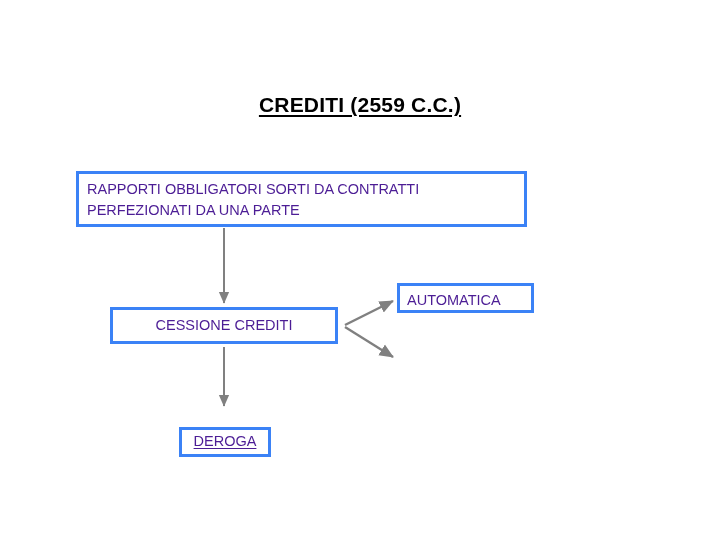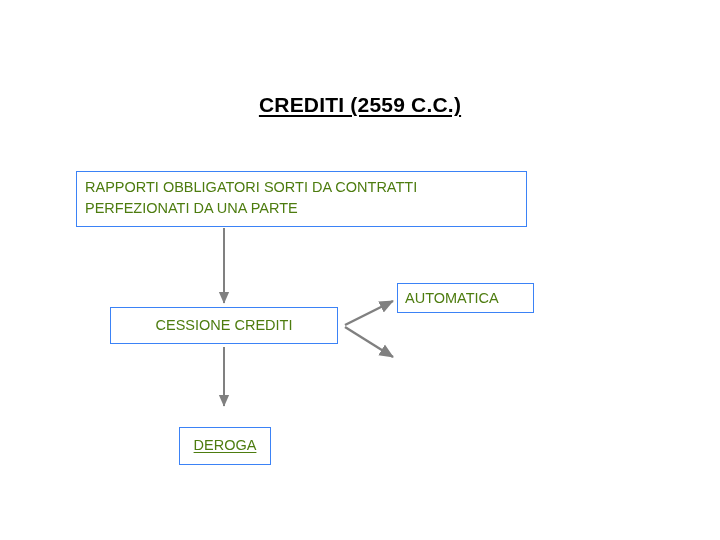--- a/index.html
+++ b/index.html
@@ -26,25 +26,25 @@
     font-size: 21px;
     font-weight: bold;
     letter-spacing: 0.2px;
     text-decoration: underline;
     text-underline-offset: 3px;
     white-space: nowrap;
   }
   .node {
     position: absolute;
     box-sizing: border-box;
-    border: 1px solid #3b82f6;
+    border: 3px solid #3b82f6;
     background: #ffffff;
     font-size: 14.5px;
     line-height: 1.45;
-    color: #4d7c0f;
+    color: #4c1d95;
   }
   .node .txt {
     display: block;
     white-space: pre-line;
   }
   
   #node-rapporti {
     left: 76px;
     top: 171px;
     width: 451px;
@@ -79,21 +79,21 @@
     width: 246px;
     height: 53px;
     padding: 4px 0 0 7px;
     text-align: left;
   }
   
   #node-deroga {
     left: 179px;
     top: 427px;
     width: 92px;
-    height: 38px;
+    height: 30px;
     display: flex;
     align-items: center;
     justify-content: center;
   }
   #node-deroga .txt {
     text-decoration: underline;
     text-underline-offset: 2px;
   }
   #connectors {
     position: absolute;

